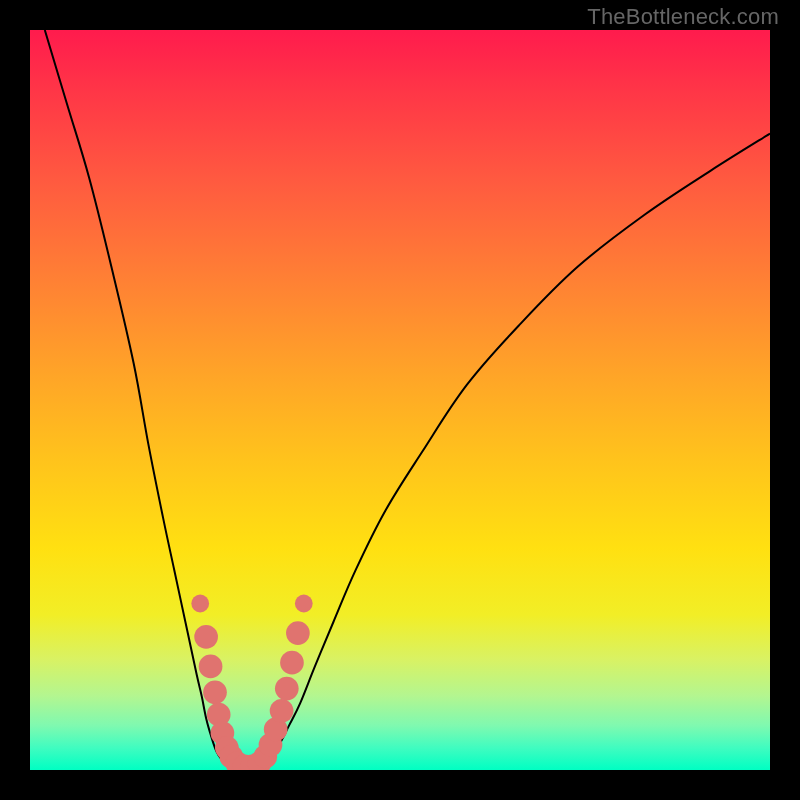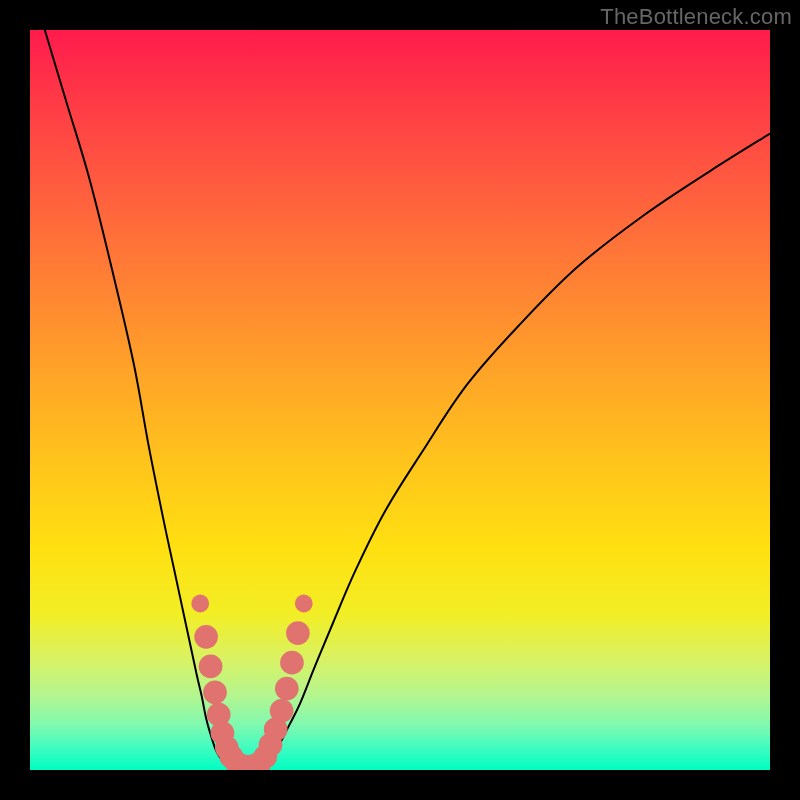--- a/index.html
+++ b/index.html
@@ -38,21 +38,21 @@
       #d9f263 85%,
       #b3f690 90%,
       #7ff9b0 94%,
       #40fcc0 97%,
       #00ffc3 100%
     );
   }
   .watermark {
     position: absolute;
     top: 4px;
-    right: 8px;
+    right: 21px;
     color: #666666;
     font-size: 22px;
     font-weight: 500;
     letter-spacing: 0.2px;
     user-select: none;
   }
   svg.curves {
     position: absolute;
     top: 0;
     left: 0;

